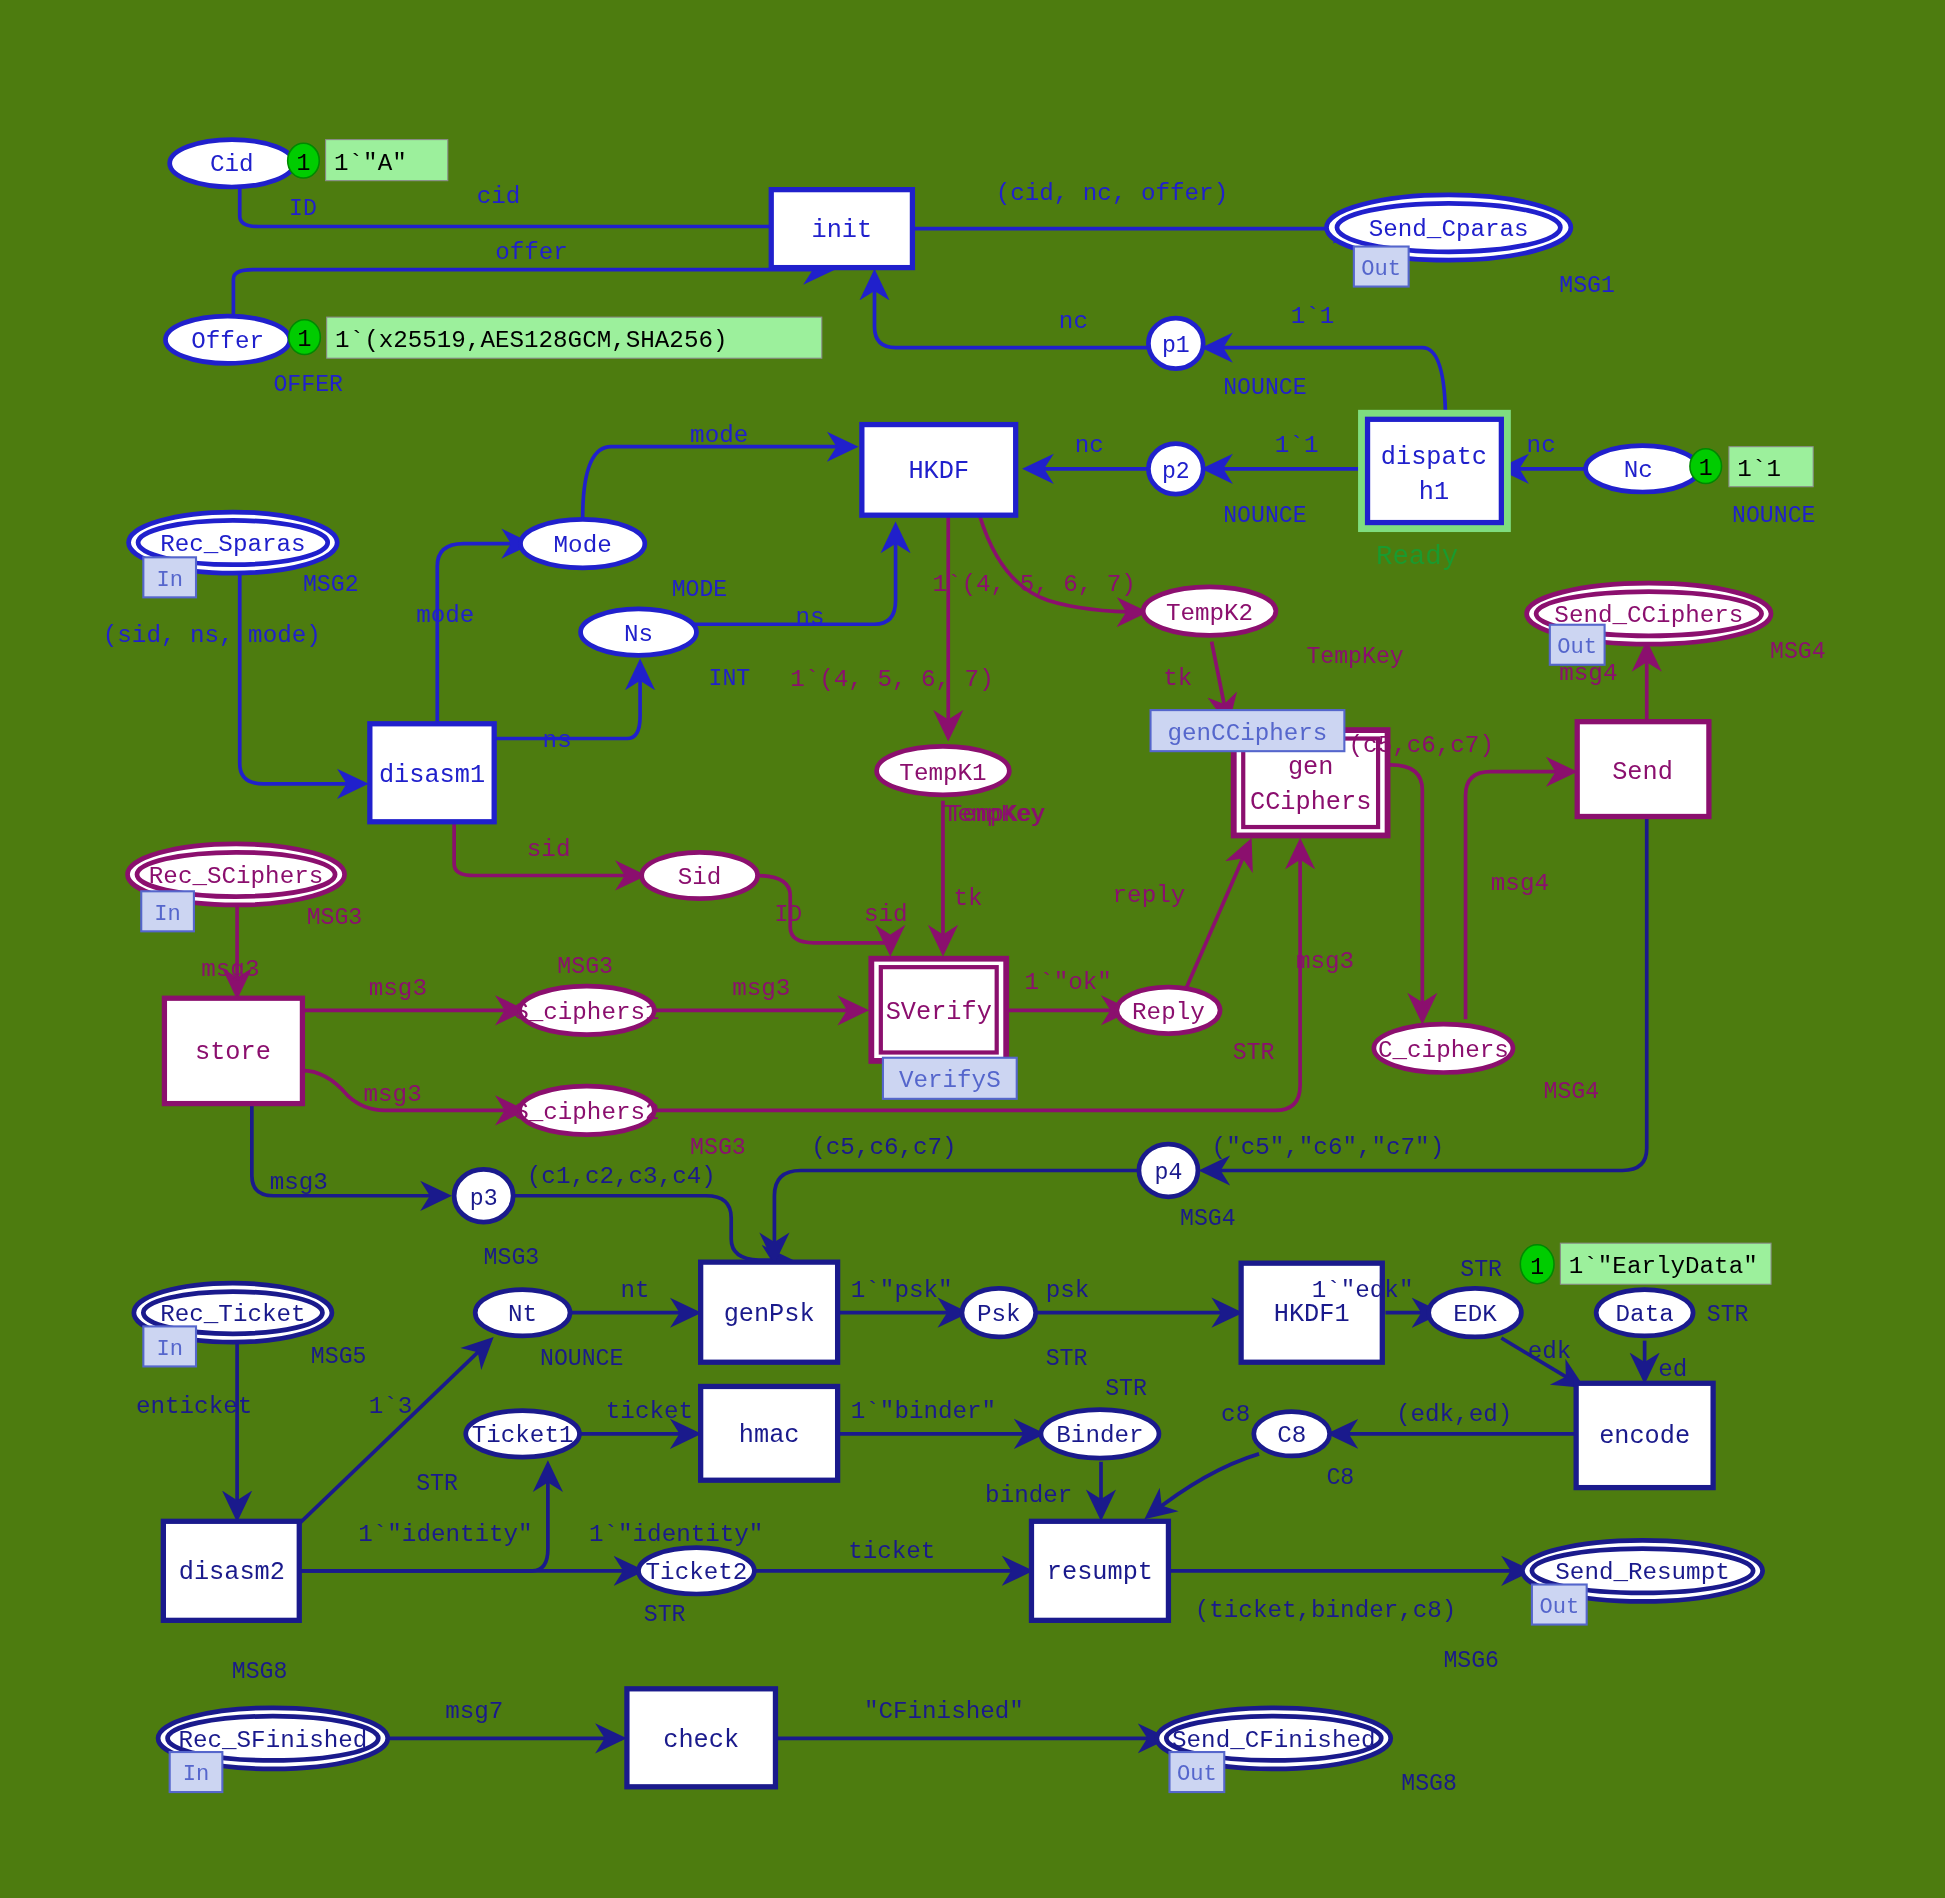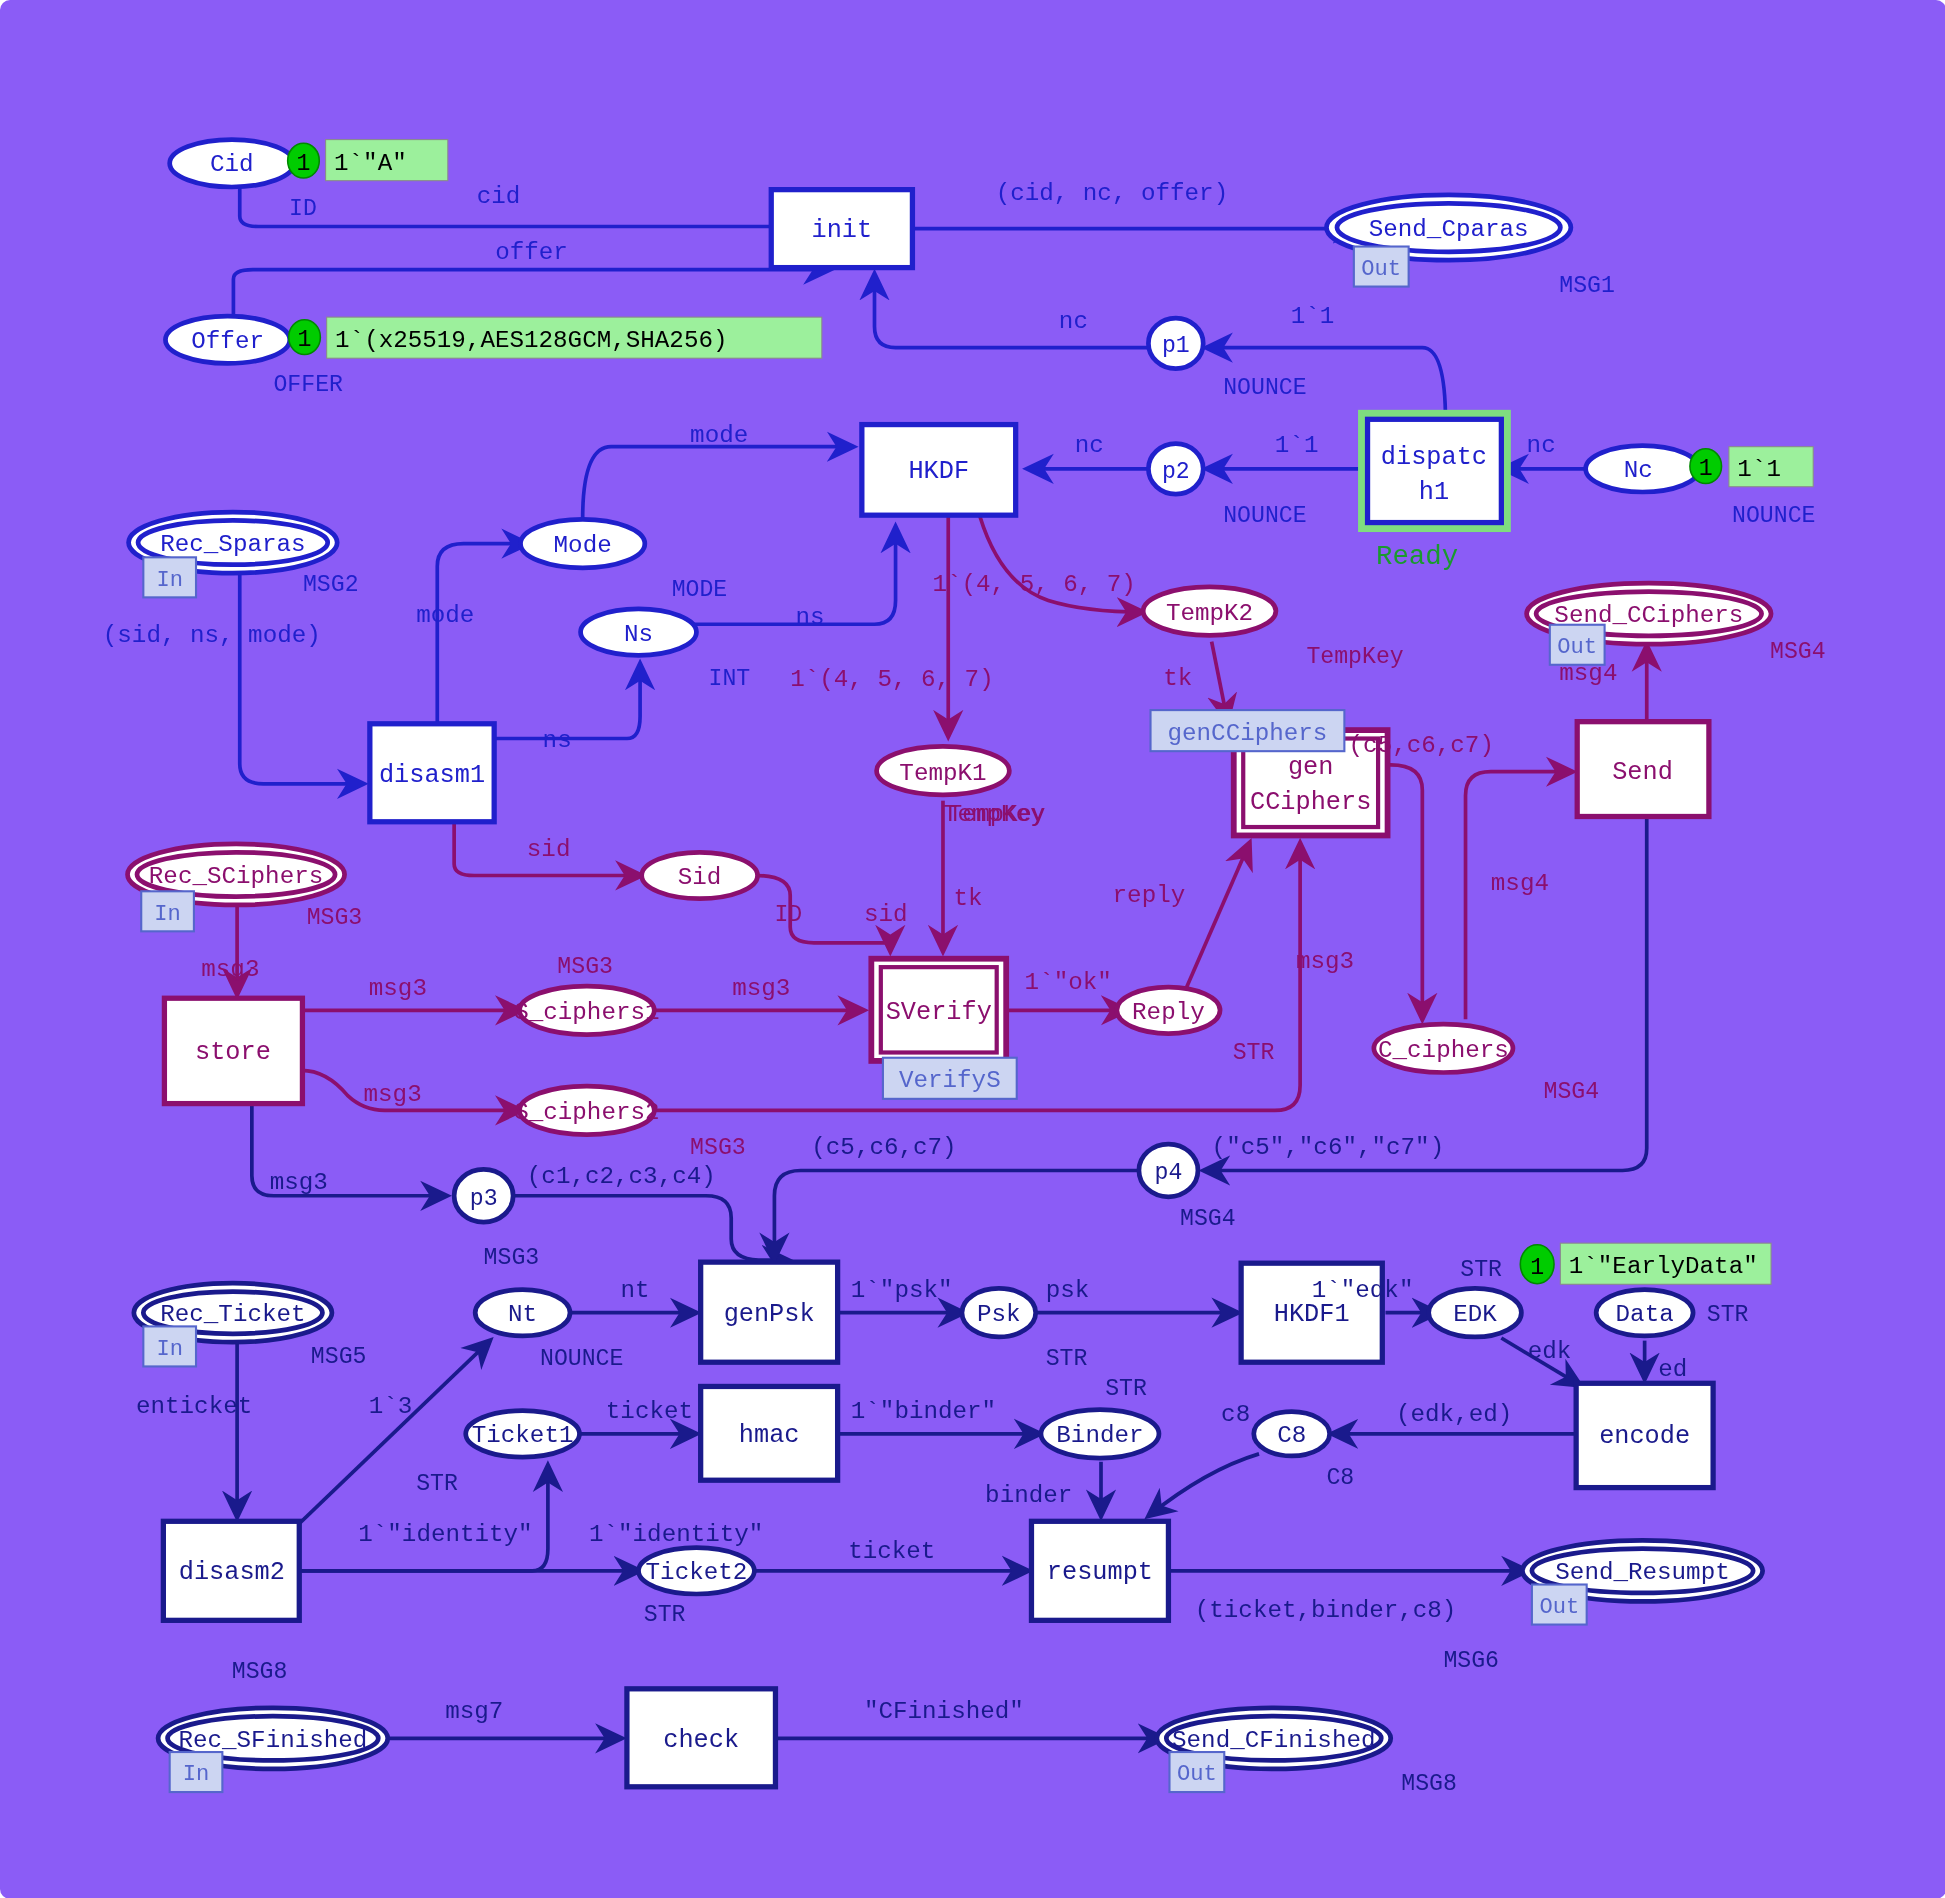--- a/index.html
+++ b/index.html
@@ -1,16 +1,16 @@
 <!DOCTYPE html>
 <html style="font-size:8.4px"><head>
 <meta charset="utf-8">
 <style>
   html,body{margin:0;padding:0;background:#ffffff;}
-  #root{position:relative;width:1946px;height:1899px;background:#8b5cf6;font-family:"Liberation Mono","DejaVu Sans Mono",monospace;border-radius:10px;}
+  #root{position:relative;width:1946px;height:1899px;background:#4d7c0f;font-family:"Liberation Mono","DejaVu Sans Mono",monospace;}
   svg{position:absolute;left:0;top:0;width:1946px;height:1899px;overflow:visible;}
   text{font-family:"Liberation Mono","DejaVu Sans Mono",monospace;white-space:pre;}
   .blue{fill:#2020cc;}
   .dblue{fill:#1a1a8c;}
   .purple{fill:#8b0f6e;}
   .green{fill:#1a9a2e;}
   .portTxt{fill:#5566cc;}
 </style>
 </head>
 <body>

